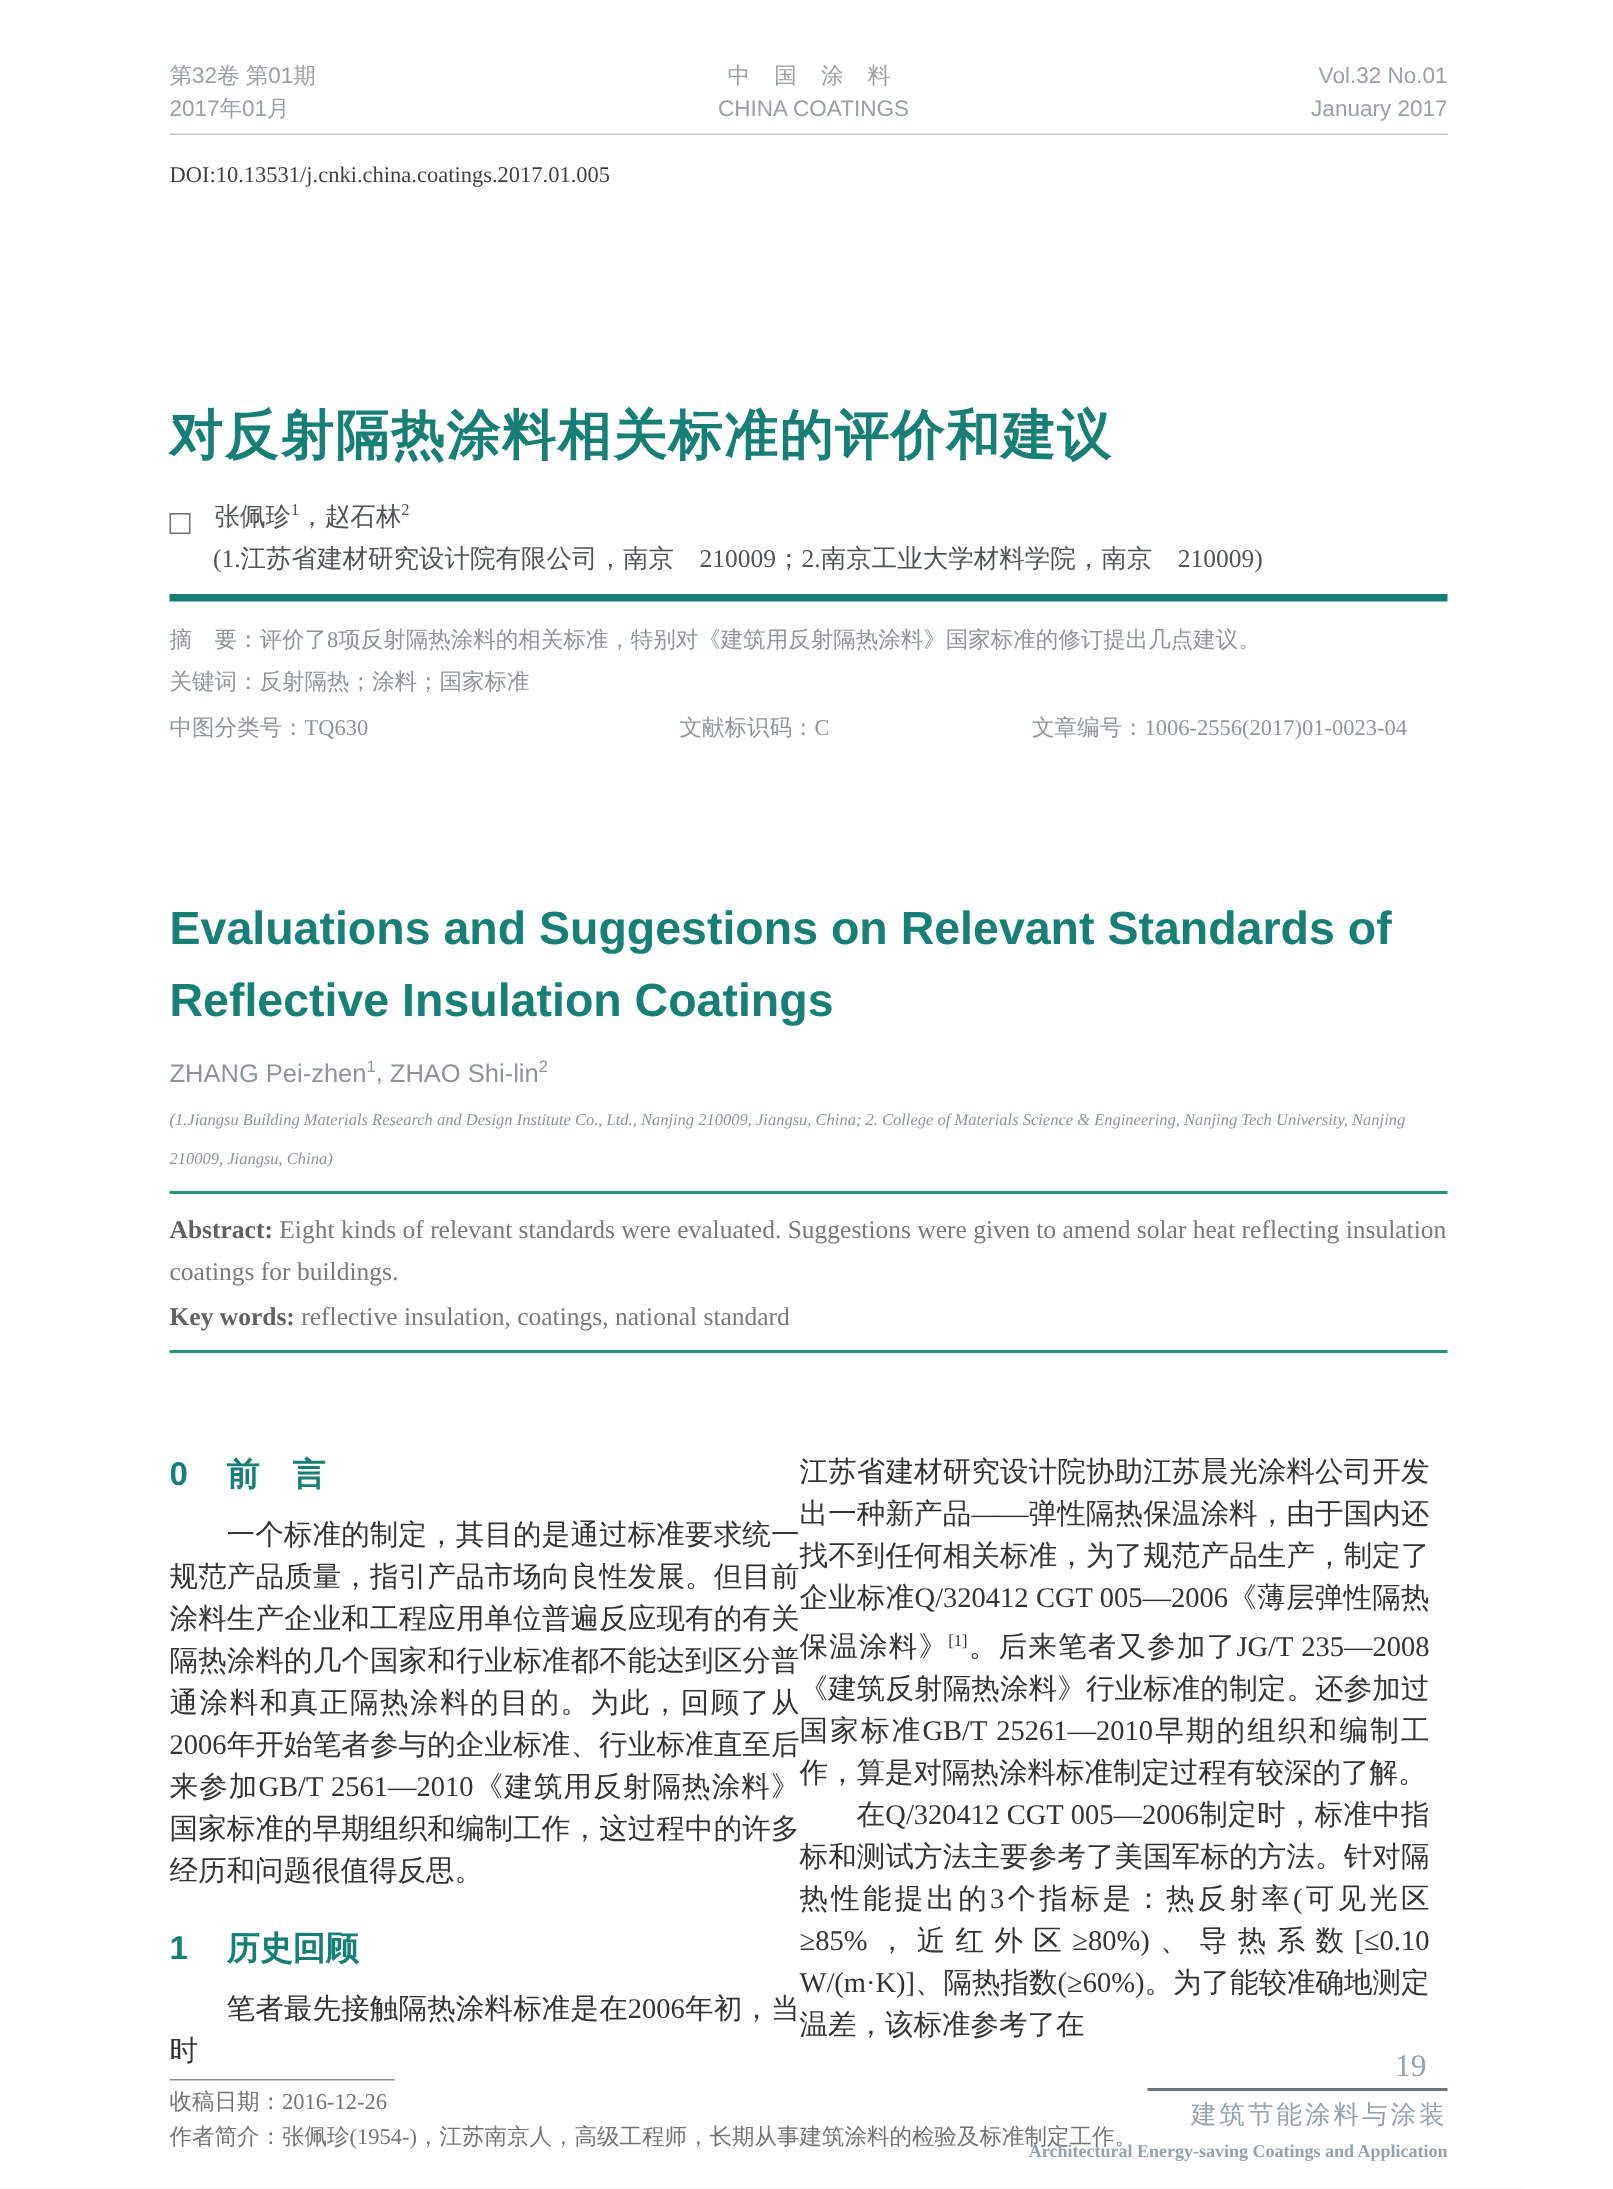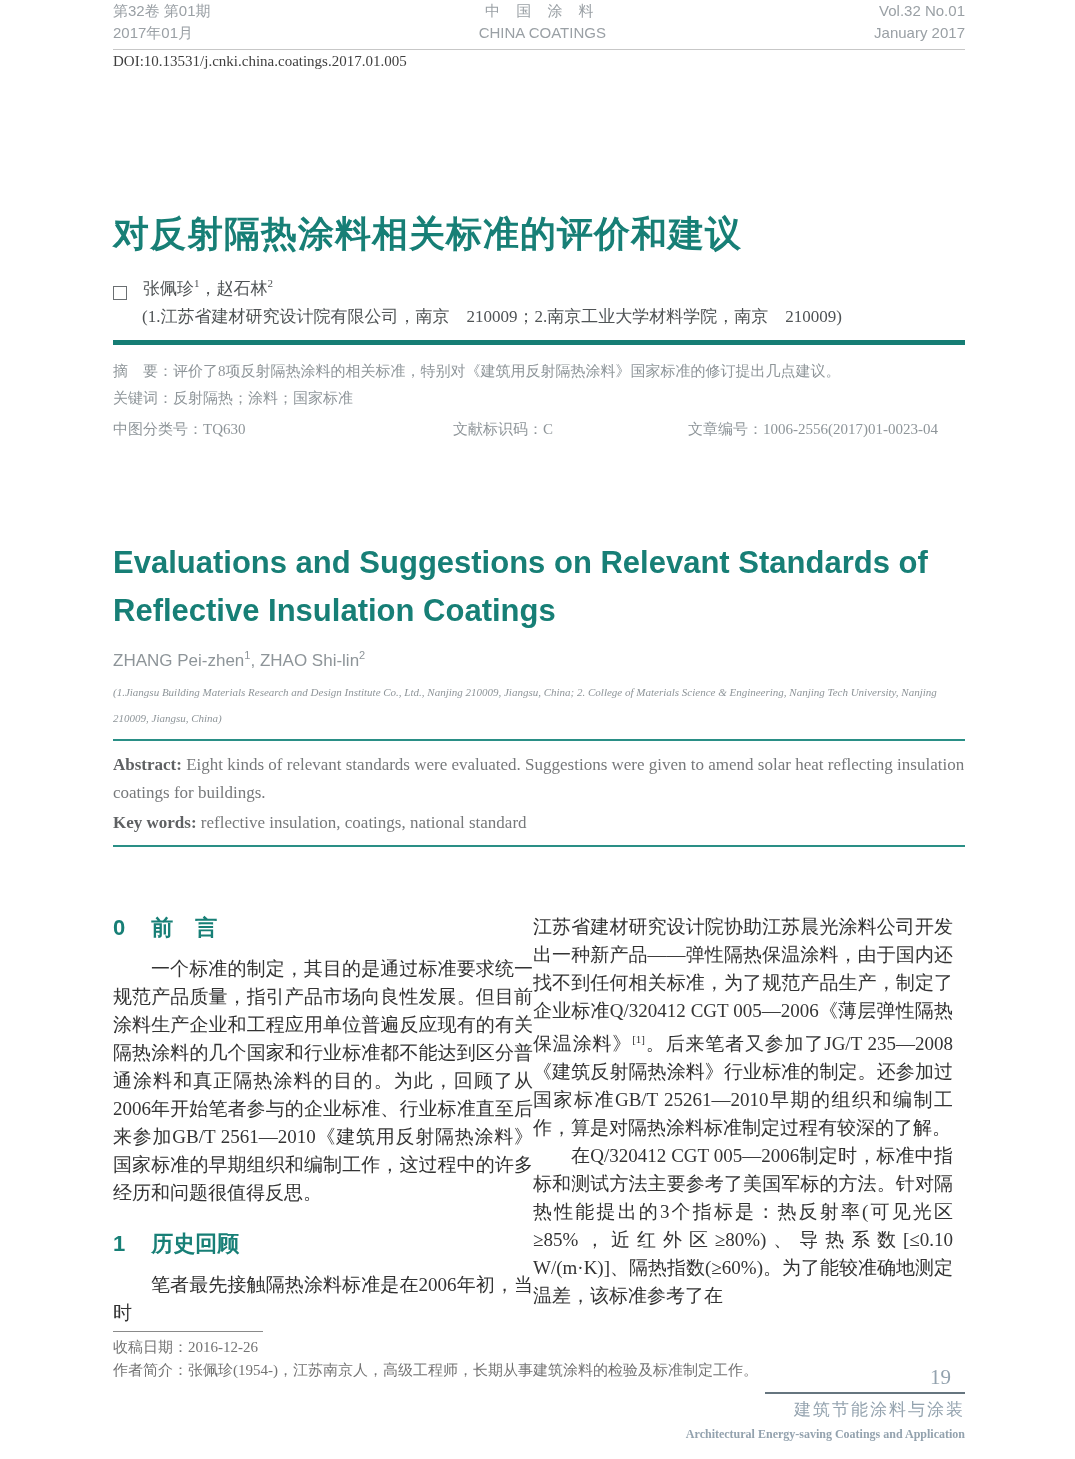--- a/index.html
+++ b/index.html
@@ -5,28 +5,28 @@
   html,body{margin:0;padding:0;background:#e8e8e8;}
   .page{
     width:1075px;height:1459px;background:#ffffff;position:relative;
     margin:0 auto;overflow:hidden;
     font-family:"Liberation Serif","DejaVu Serif",serif;color:#333;
   }
   .content{padding:0 110px 0 113px;}
 
   
   .jheader{display:flex;justify-content:space-between;align-items:flex-start;
-    color:#9aa0a5;font-size:15px;line-height:22px;
+    padding-top:40px;color:#9aa0a5;font-size:15px;line-height:22px;
     font-family:"Liberation Sans","DejaVu Sans",sans-serif;}
   .jheader .col-left{text-align:left;}
   .jheader .col-center{text-align:center;}
   .jheader .col-right{text-align:right;}
   .journal-cn{letter-spacing:6px;}
   .header-rule{border:0;border-top:1px solid #c7c7c7;margin:5px 0 0 0;}
-  .doi-line{font-size:15px;color:#3f3f3f;margin-top:3px;font-family:"Liberation Serif",serif;}
+  .doi-line{font-size:15px;color:#3f3f3f;margin-top:19px;font-family:"Liberation Serif",serif;}
 
   
   .cn-title{
     margin-top:140px;font-size:36px;font-weight:bold;letter-spacing:1px;
     color:#177f76;font-family:"Liberation Sans","DejaVu Sans",sans-serif;
     white-space:nowrap;
   }
   .cn-authors{margin-top:18px;font-size:17px;color:#4f5355;display:flex;align-items:flex-end;}
   .author-box{display:inline-block;width:12px;height:12px;border:1px solid #6a6f72;margin-right:16px;}
   .cn-authors sup,.en-authors sup{font-size:11px;}

